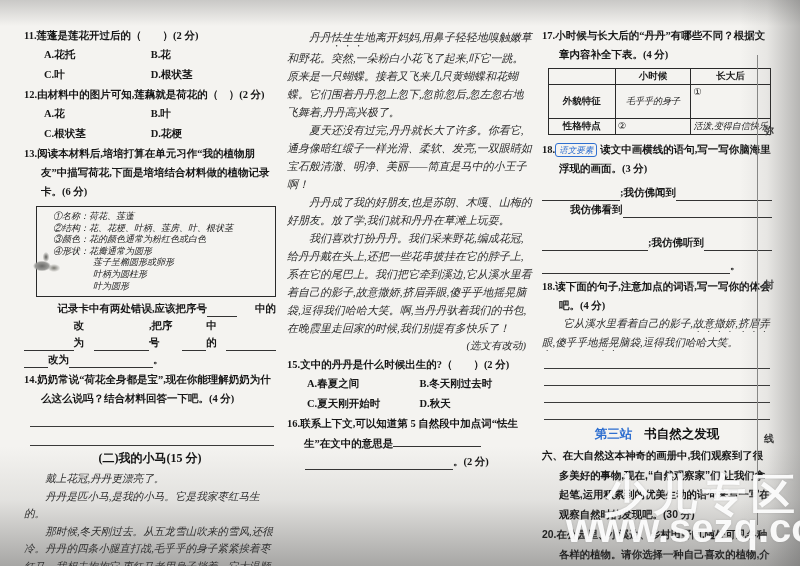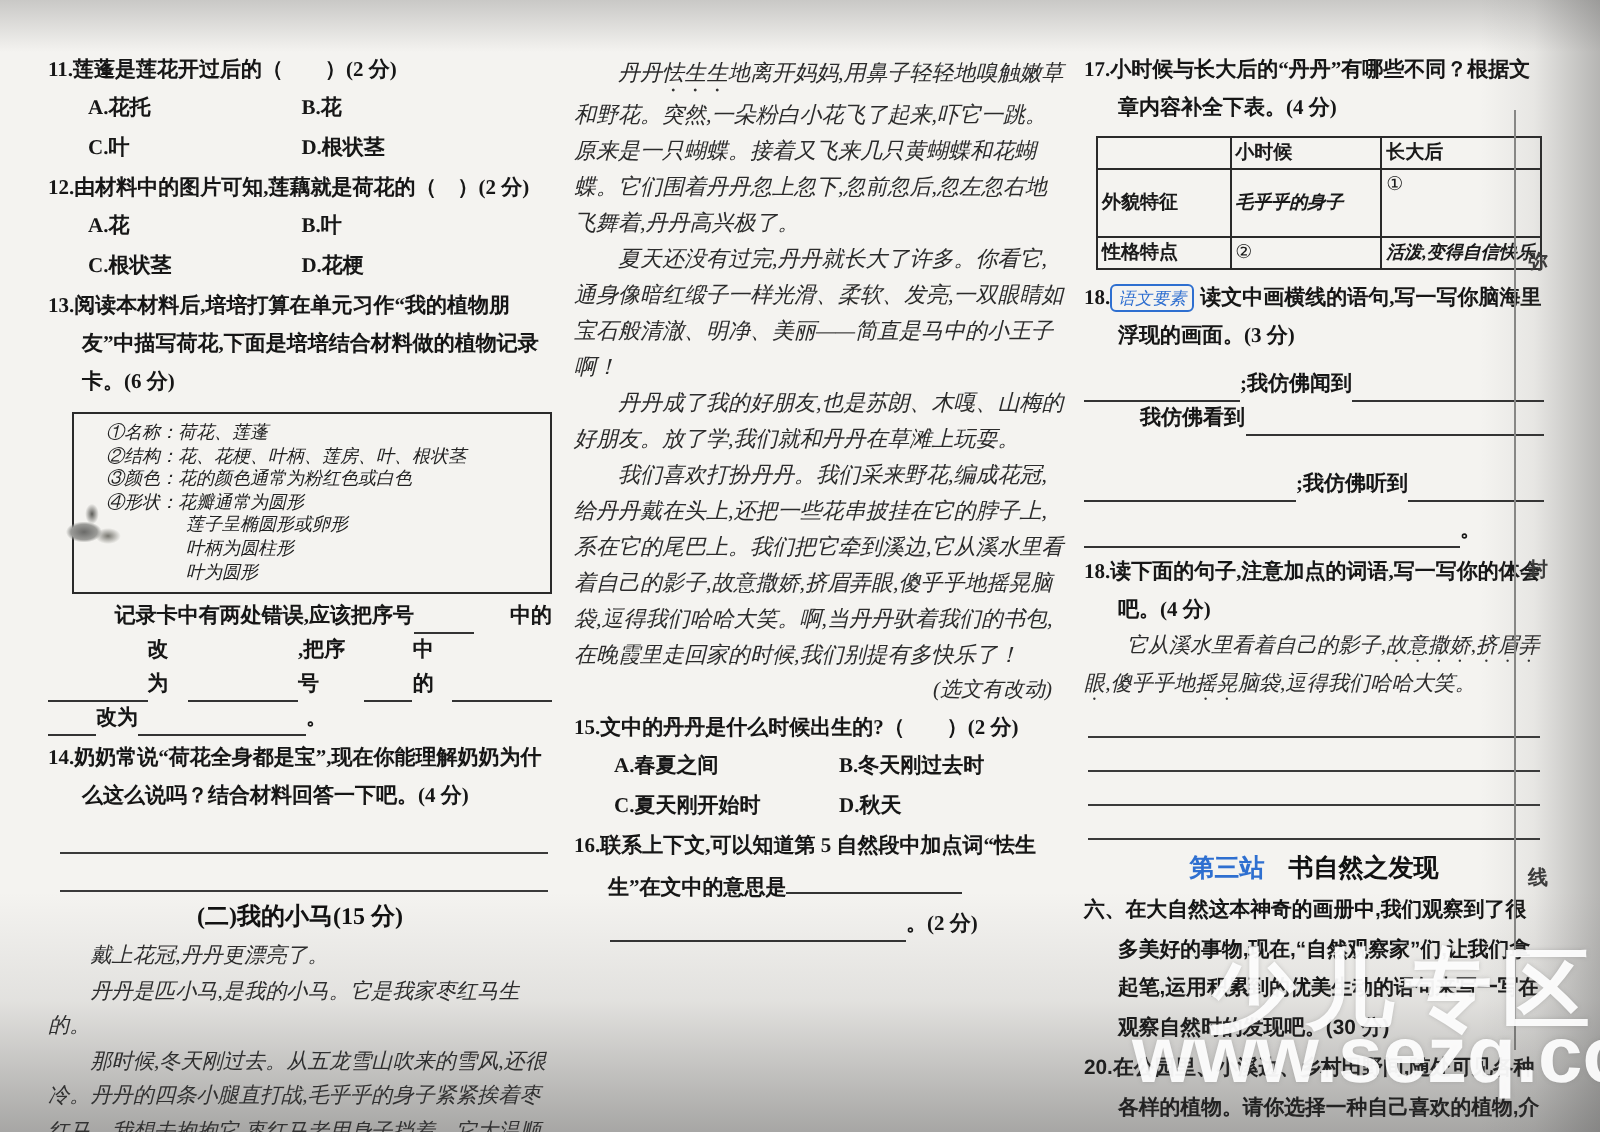--- a/index.html
+++ b/index.html
@@ -33,22 +33,22 @@
   
   .fl{display:flex;align-items:flex-end;}
   .bl{display:inline-block;border-bottom:1px solid #333;height:13px;}
   .grow{flex:1;border-bottom:1px solid #333;height:13px;}
   .al{border-bottom:1px solid #3a3a3a;}
   .note{font-weight:bold;font-size:10.5px;line-height:17px;color:#161616;}
   .title2{text-align:center;font-weight:bold;font-size:12px;line-height:24px;color:#111;}
   .attr{text-align:right;font-style:italic;font-size:10.5px;line-height:18px;color:#2b2b2b;padding-right:6px;}
   
   table.cmp{border-collapse:collapse;width:97%;margin:4px 0 5px 6px;font-size:9.5px;color:#1a1a1a;}
-  table.cmp td,table.cmp th{border:1px solid #2a2a2a;padding:1px 2px;font-weight:bold;}
-  table.cmp .fillk{font-style:italic;font-weight:bold;font-size:9px;}
+  table.cmp td,table.cmp th{border:1px solid #2a2a2a;text-align:center;padding:1px 2px;font-weight:bold;}
+  table.cmp .fillk{font-style:italic;font-weight:normal;font-size:9px;}
   table.cmp .r1{height:34px;}
   table.cmp .topleft{text-align:left;vertical-align:top;font-weight:normal;}
   
   .badge{display:inline-block;border:1px solid #2e6fd0;color:#2e6fd0;font-size:8.5px;font-style:italic;
          padding:0 3px;border-radius:3px;line-height:12px;margin-right:3px;font-weight:normal;text-indent:0;}
   
   .sec3{text-align:center;font-family:"Liberation Sans","DejaVu Sans",sans-serif;font-weight:bold;
         font-size:12.5px;line-height:24px;margin-top:2px;}
   .sec3 .station{color:#2e6fd0;margin-right:12px;}
   .sec3 .stitle{color:#111;}

